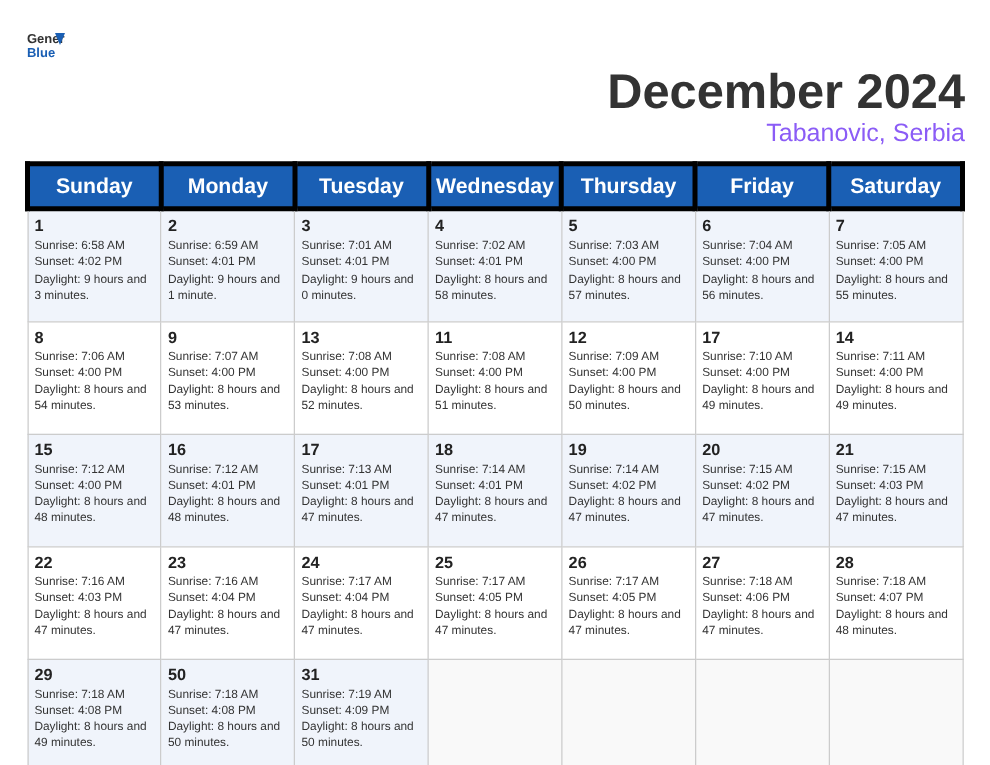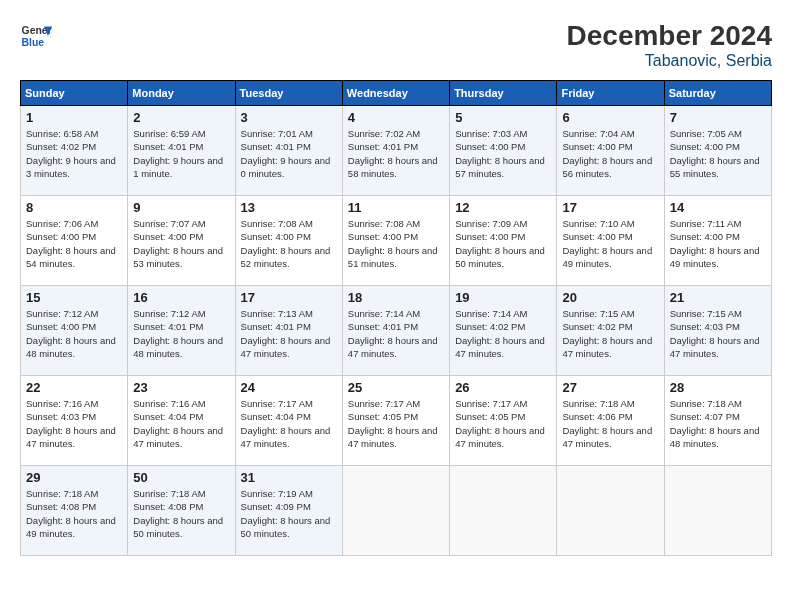--- a/index.html
+++ b/index.html
@@ -22,41 +22,42 @@
       gap: 4px;
     }
     .logo-icon {
       width: 32px;
       height: 32px;
     }
     .title-area {
       text-align: right;
     }
     .month-title {
-      font-size: 28px;
+      font-size: 39px;
       font-weight: bold;
       color: #333;
+      margin-top: 32px;
     }
     .location {
-      font-size: 16px;
-      color: #0c4a6e;
+      font-size: 20px;
+      color: #8b5cf6;
     }
     table {
       width: 100%;
       border-collapse: collapse;
       font-size: 10.5px;
     }
     thead tr th {
       background-color: #1a5fb4;
       color: #fff;
       padding: 6px 4px;
-      text-align: left;
-      font-size: 11px;
+      text-align: center;
+      font-size: 17px;
       font-weight: bold;
-      border: 1px solid #000000;
+      border: 4px solid #000000;
     }
     tbody tr td {
       border: 1px solid #ccc;
       vertical-align: top;
       padding: 4px 5px;
       width: calc(100% / 7);
       height: 90px;
     }
     tbody tr:nth-child(odd) td {
       background-color: #f0f4fb;

